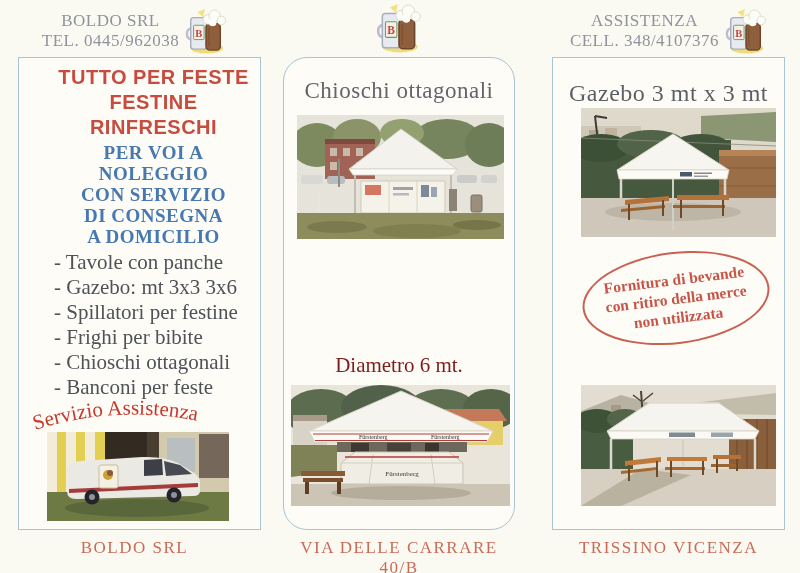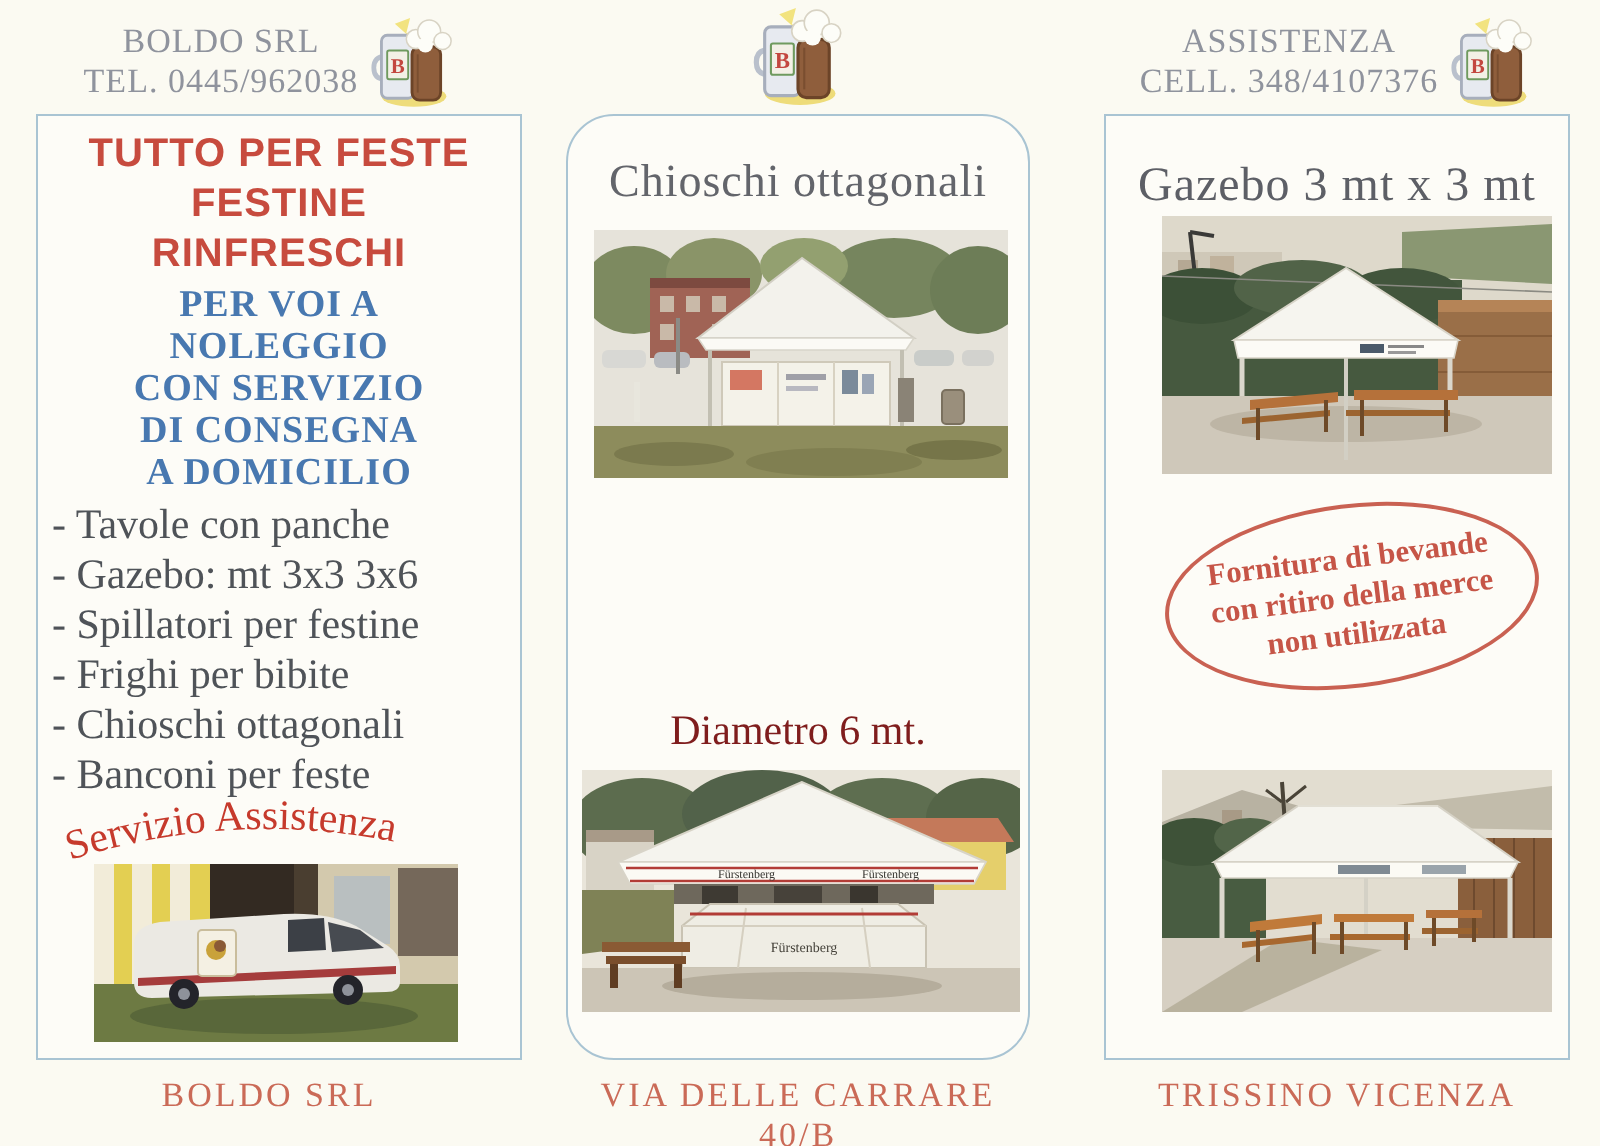--- a/index.html
+++ b/index.html
@@ -20,21 +20,21 @@
   #header-mid   { left:283px; width:232px; top:3px; }
   #header-right { left:552px; width:233px; }
   .head-lines { text-align:center; color:#8f939d; font-size:17px; line-height:20px; letter-spacing:0.5px; }
   .mug { width:42px; height:46px; flex:0 0 auto; }
 
   
   .panel {
     position:absolute; top:57px; height:473px;
     background:#fdfcf7; border:1px solid #a9c4d3;
   }
-  #panel-left  { left:18px;  width:243px; }
+  #panel-left  { left:18px;  width:243px;padding-left:28px; }
   #panel-mid   { left:283px; width:232px;border-radius:24px; }
   #panel-right { left:552px; width:233px; }
 
   
   .red-title { margin-top:7px; text-align:center; }
   .red-title div {
     font-family:"Liberation Sans", sans-serif; font-weight:bold;
     font-size:20px; line-height:25px; color:#c74b3e; letter-spacing:0.5px;
   }
   .blue-sub { margin-top:2px; text-align:center; }

